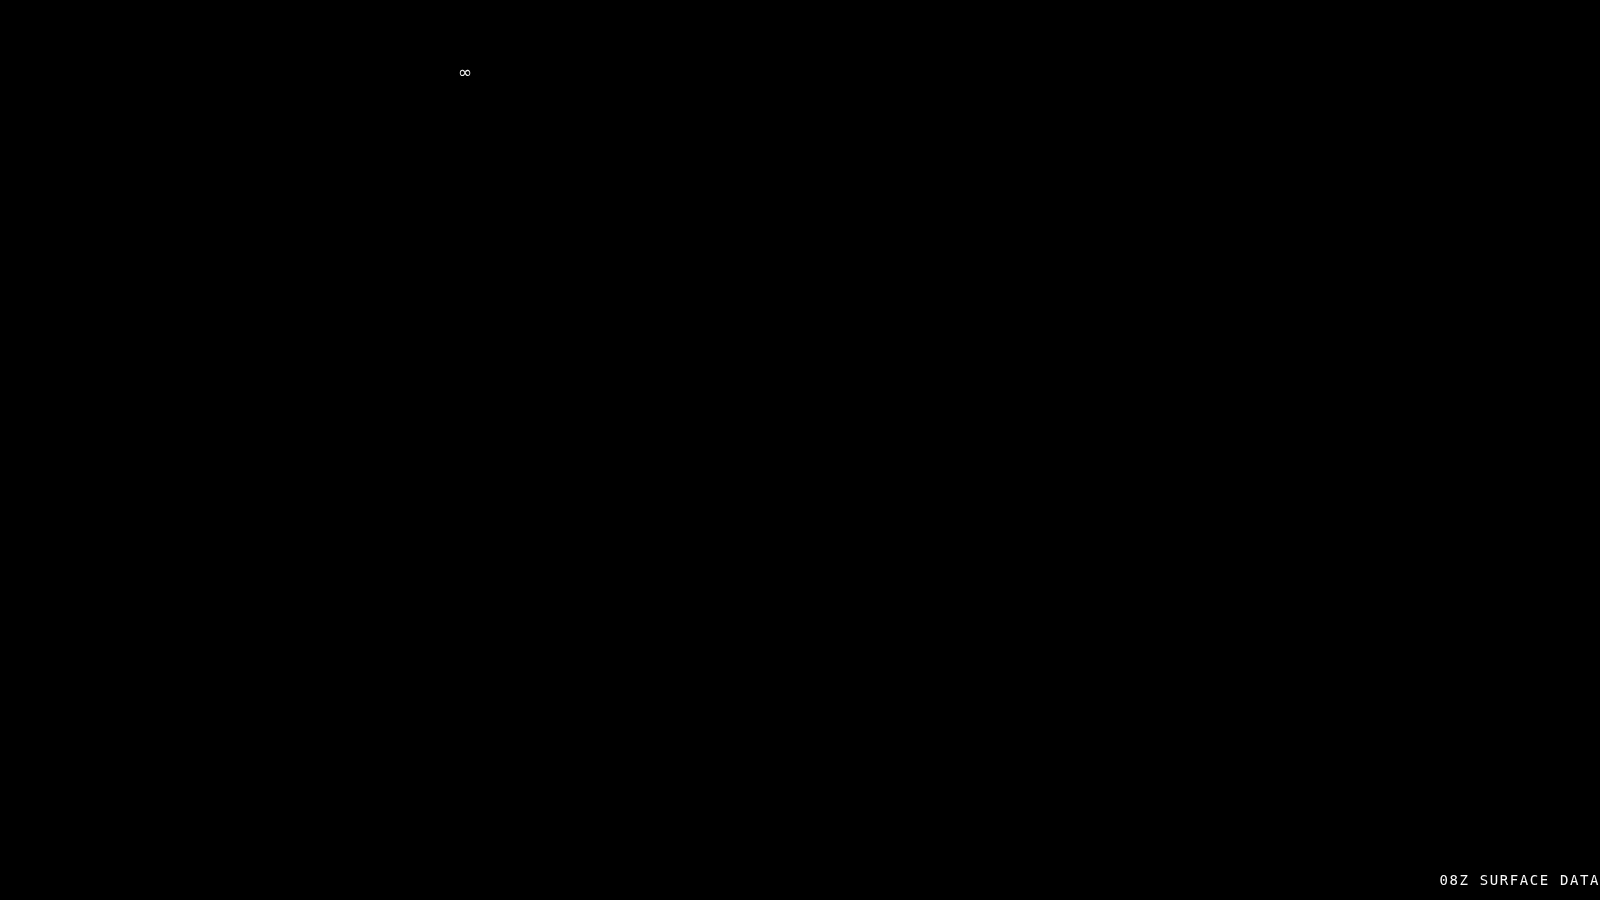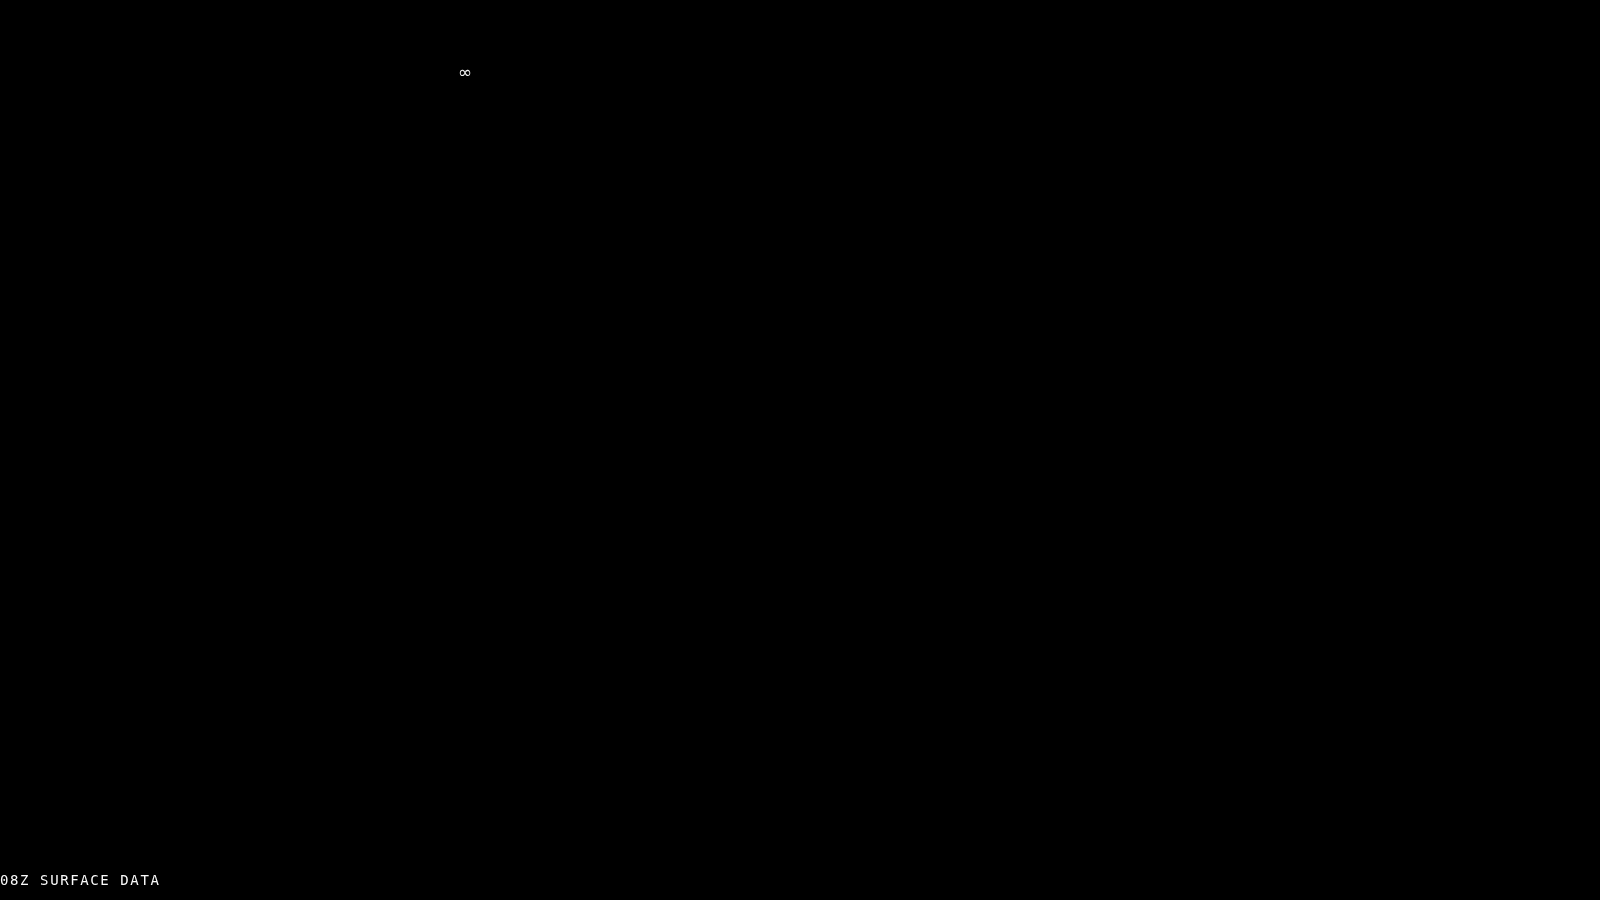--- a/index.html
+++ b/index.html
@@ -35,21 +35,21 @@
     color: #f2f2f2;
     letter-spacing: 0px;
     text-align: left;
     white-space: nowrap;
   }
   .status-caption {
     position: absolute;
     left: 0;
     top: 872px;
     width: 1600px;
-    text-align: left;
+    text-align: right;
     font-family: "DejaVu Sans Mono", monospace;
     font-size: 14px;
     letter-spacing: 1.6px;
     color: #fafafa;
     white-space: nowrap;
   }
 </style>
 </head>
 <body>
 

